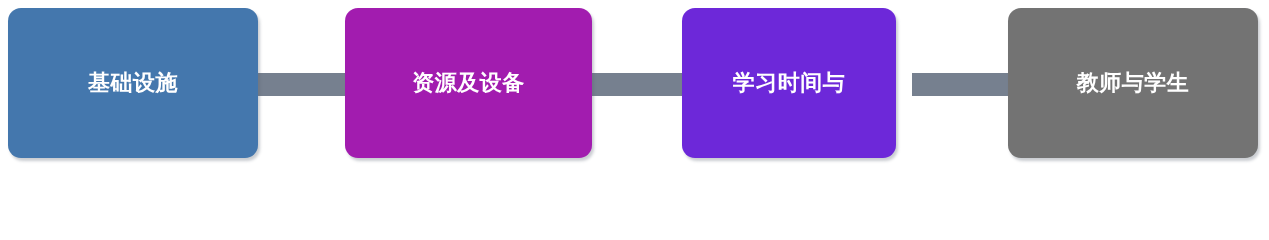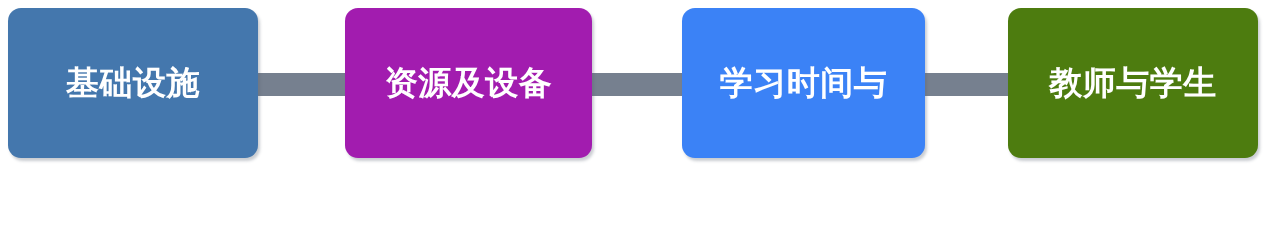--- a/index.html
+++ b/index.html
@@ -32,21 +32,21 @@
     border-radius: 13px;
     z-index: 2;
     display: flex;
     align-items: center;
     justify-content: center;
     box-shadow: 2px 3px 3px rgba(90, 100, 115, 0.32);
     box-sizing: border-box;
   }
   .node-label {
     color: #ffffff;
-    font-size: 33px;
+    font-size: 22px;
     font-weight: bold;
     line-height: 1.22;
     text-align: center;
     letter-spacing: 0.5px;
     white-space: nowrap;
     user-select: none;
   }
   .node-label .line {
     display: block;
   }
@@ -65,25 +65,25 @@
       <span class="line">基础设施</span>
     </div>
   </div>
 
   <div class="node" style="left: 345px; width: 247px; background: #a21caf;">
     <div class="node-label" style="color: rgb(255, 255, 255);">
       <span class="line">资源及设备</span>
     </div>
   </div>
 
-  <div class="node" style="left: 682px; width: 243px; background: #3b82f6; justify-content: center;">
+  <div class="node" style="left: 682px; width: 214px; background: #6d28d9; justify-content: center;">
     <div class="node-label" style="color: rgb(255, 255, 255);">
       <span class="line">学习时间与</span>
     </div>
   </div>
 
-  <div class="node" style="left: 1008px; width: 250px; background: #4d7c0f; justify-content: center;">
+  <div class="node" style="left: 1008px; width: 250px; background: #737373; justify-content: center;">
     <div class="node-label" style="color: rgb(255, 255, 255);">
       <span class="line">教师与学生</span>
     </div>
   </div>
 
 </div>
 
 </body></html>

